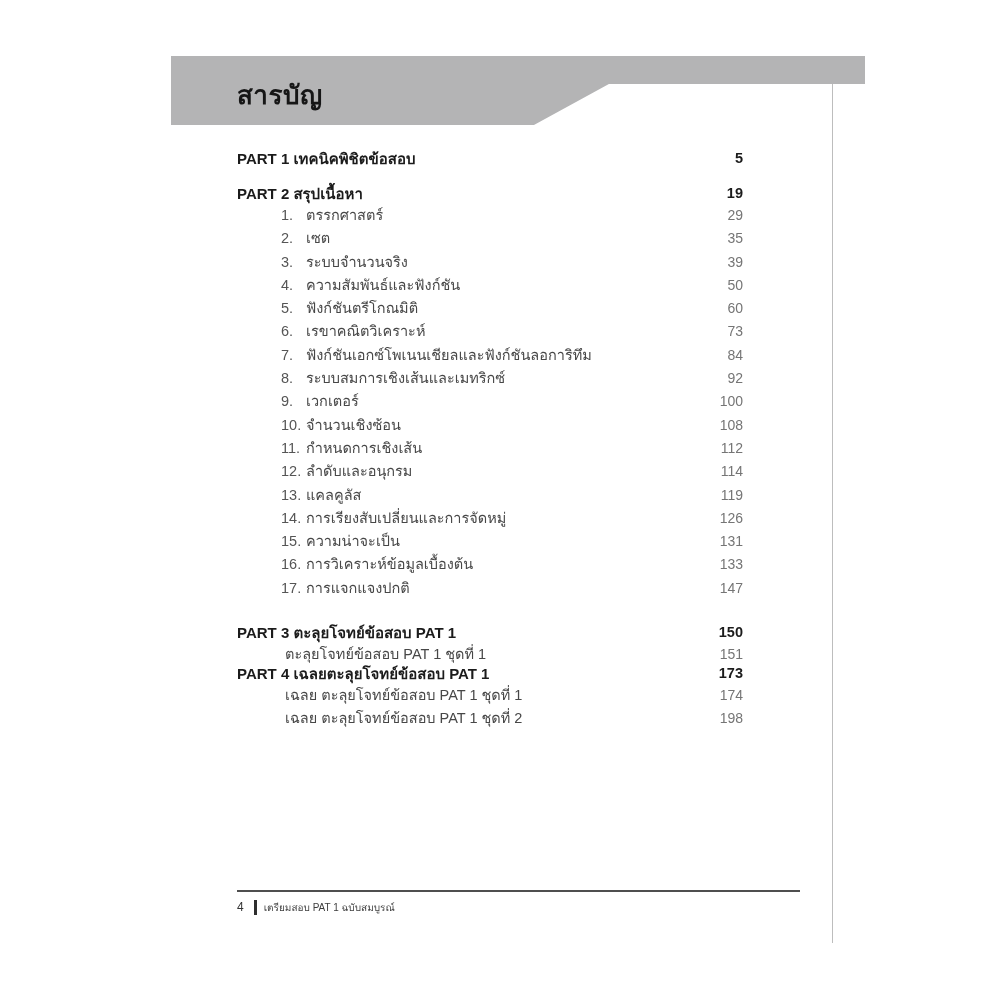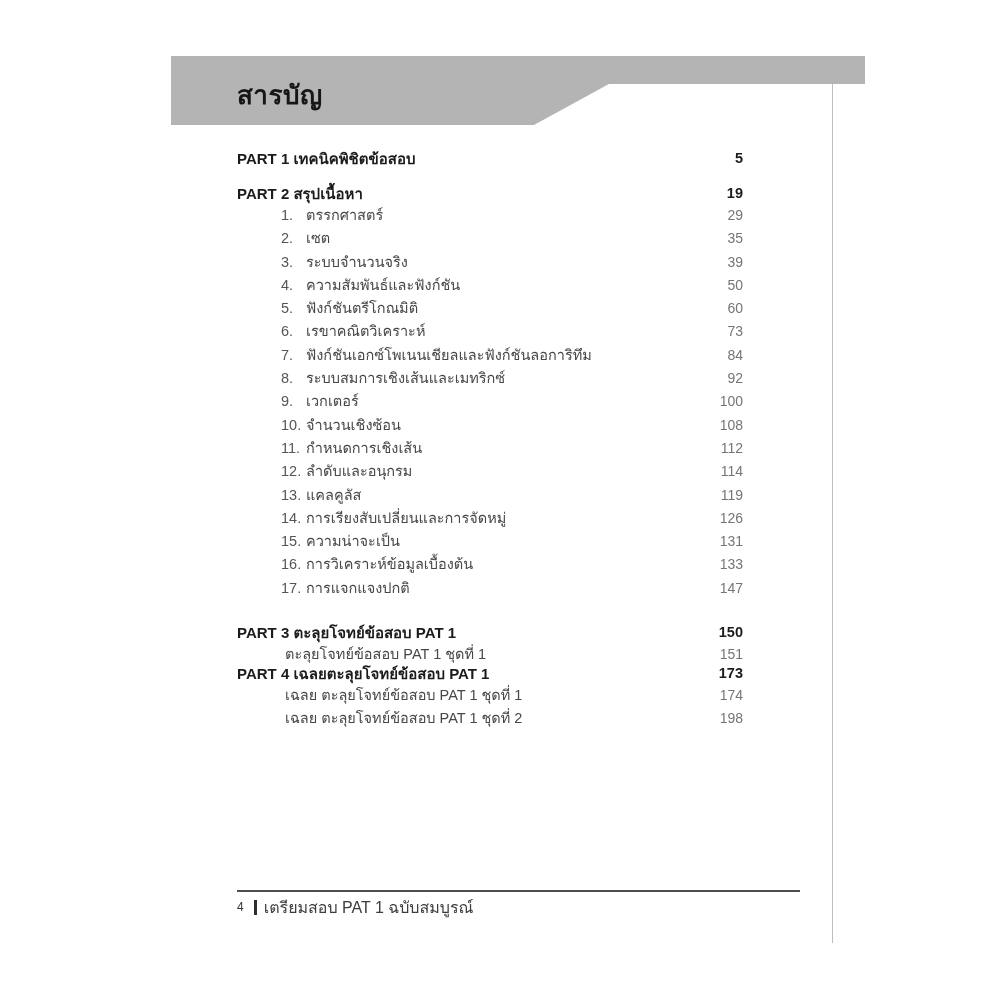--- a/index.html
+++ b/index.html
@@ -112,21 +112,21 @@
     color: #333333;
     margin-right: 10px;
   }
   .footer .divider {
     width: 3px;
     height: 15px;
     background: #2e2e2e;
     margin-right: 7px;
   }
   .footer .book {
-    font-size: 16px;
+    font-size: 10px;
     color: #3d3d3d;
   }
 </style>
 </head>
 <body>
 
 <div class="page">
 
   <div class="banner" style="--banner-gray: #b4b4b5;">
     <span class="title">สารบัญ</span>

